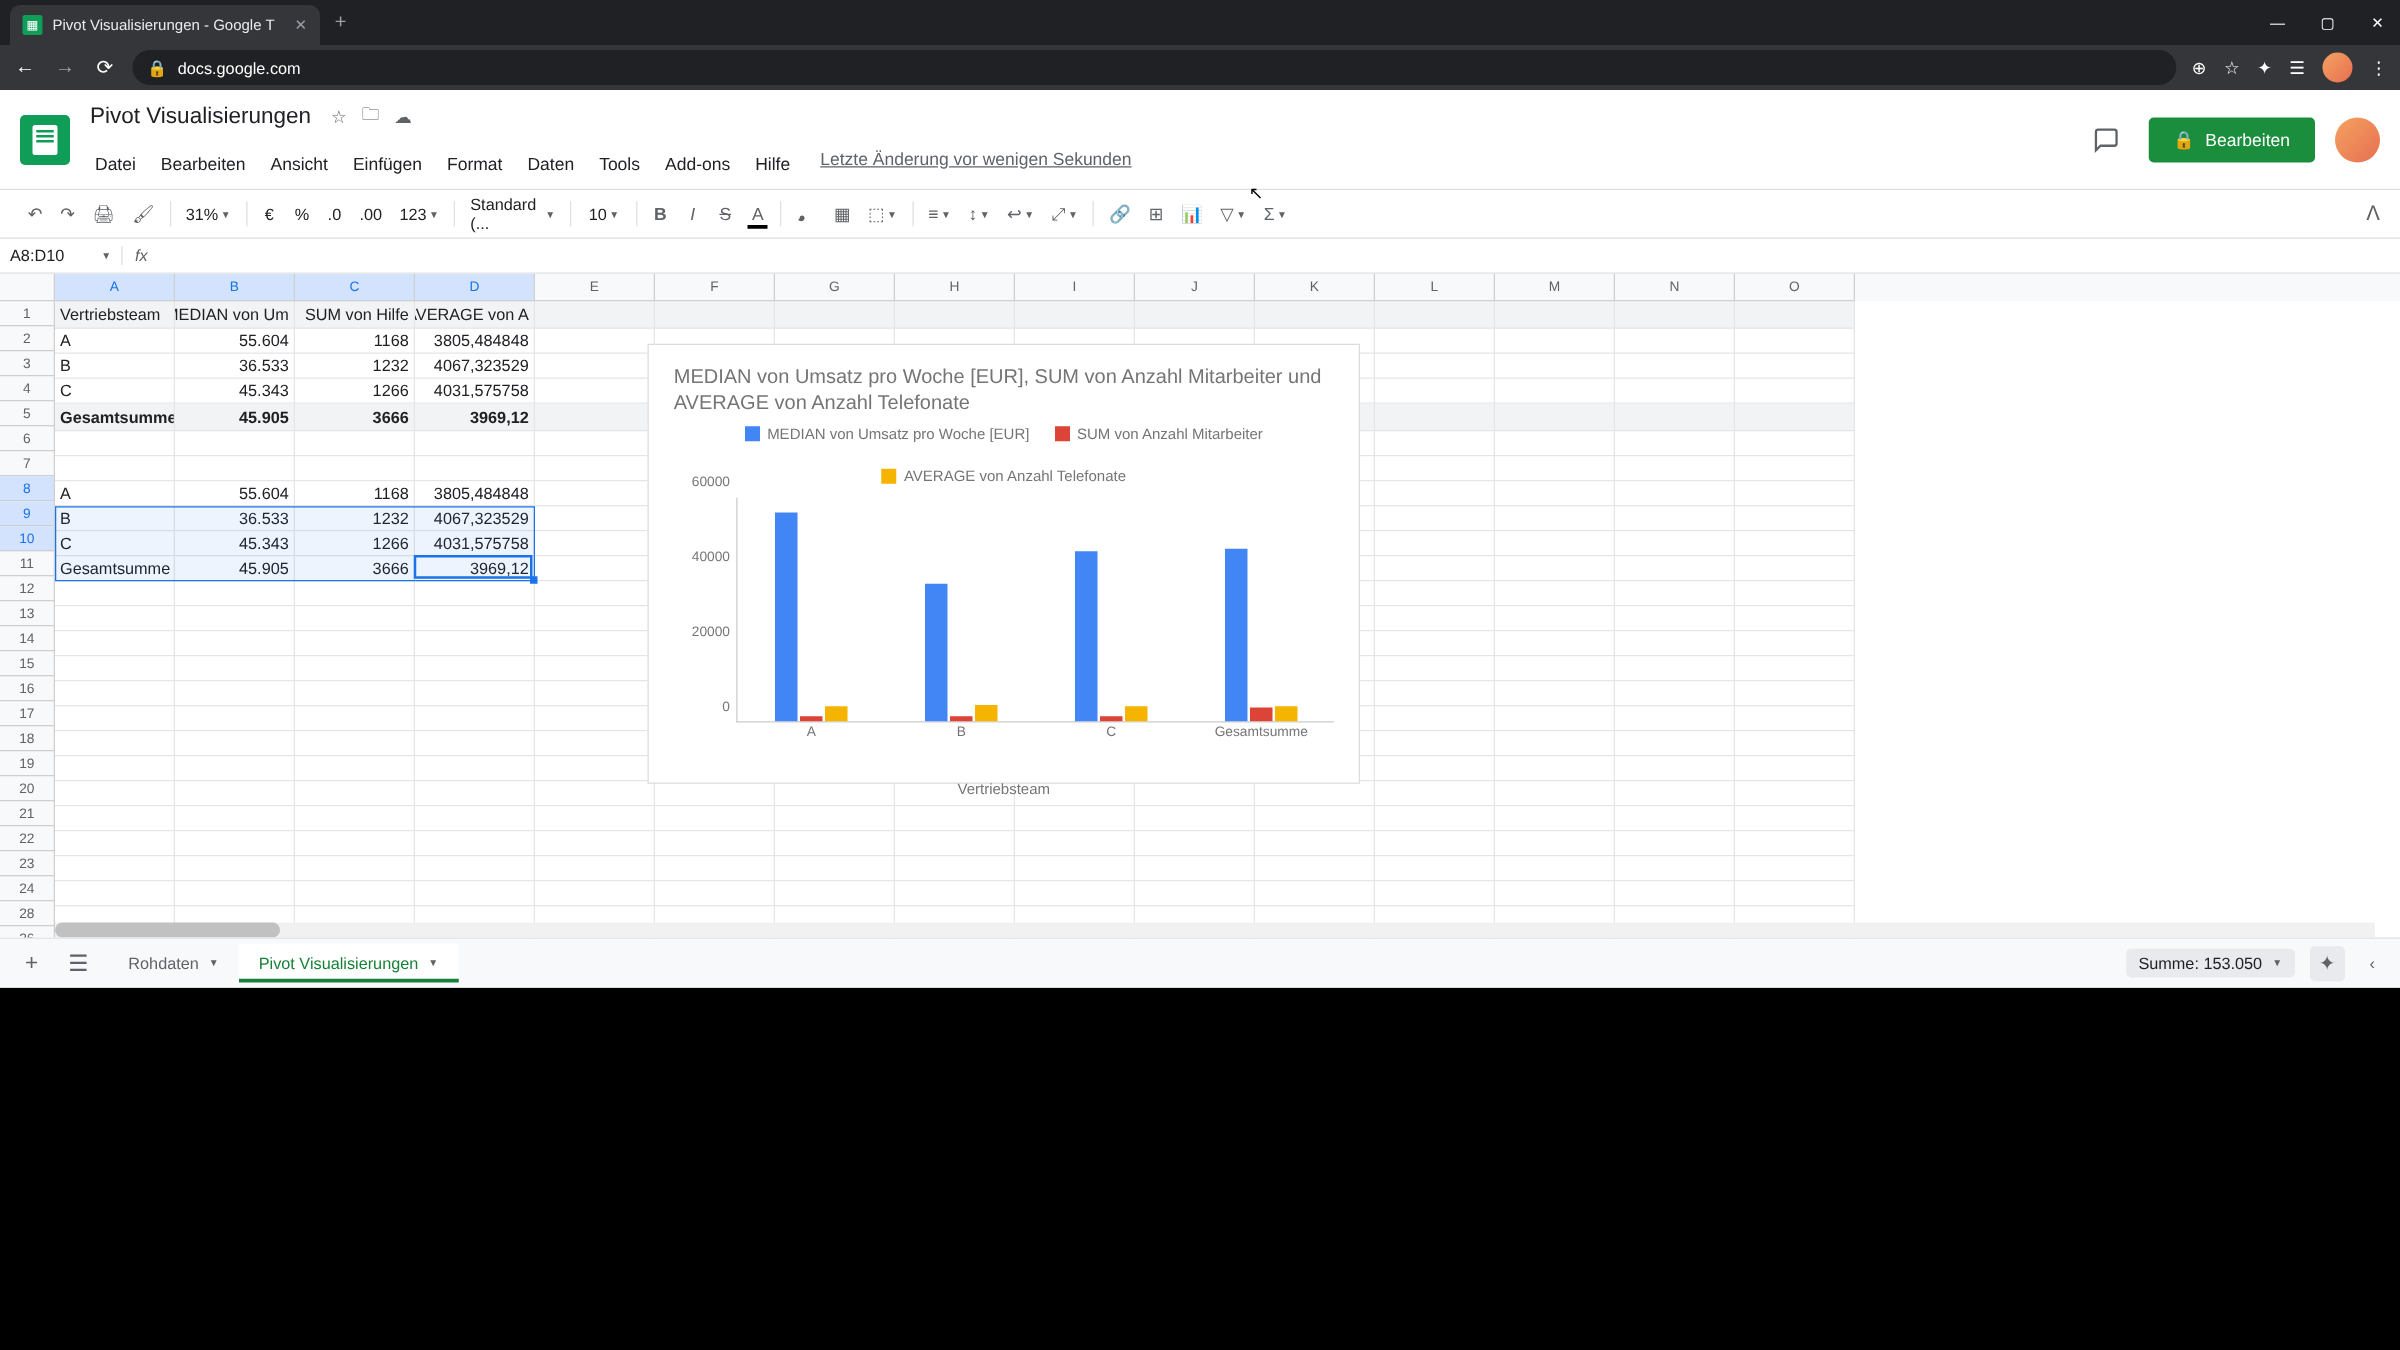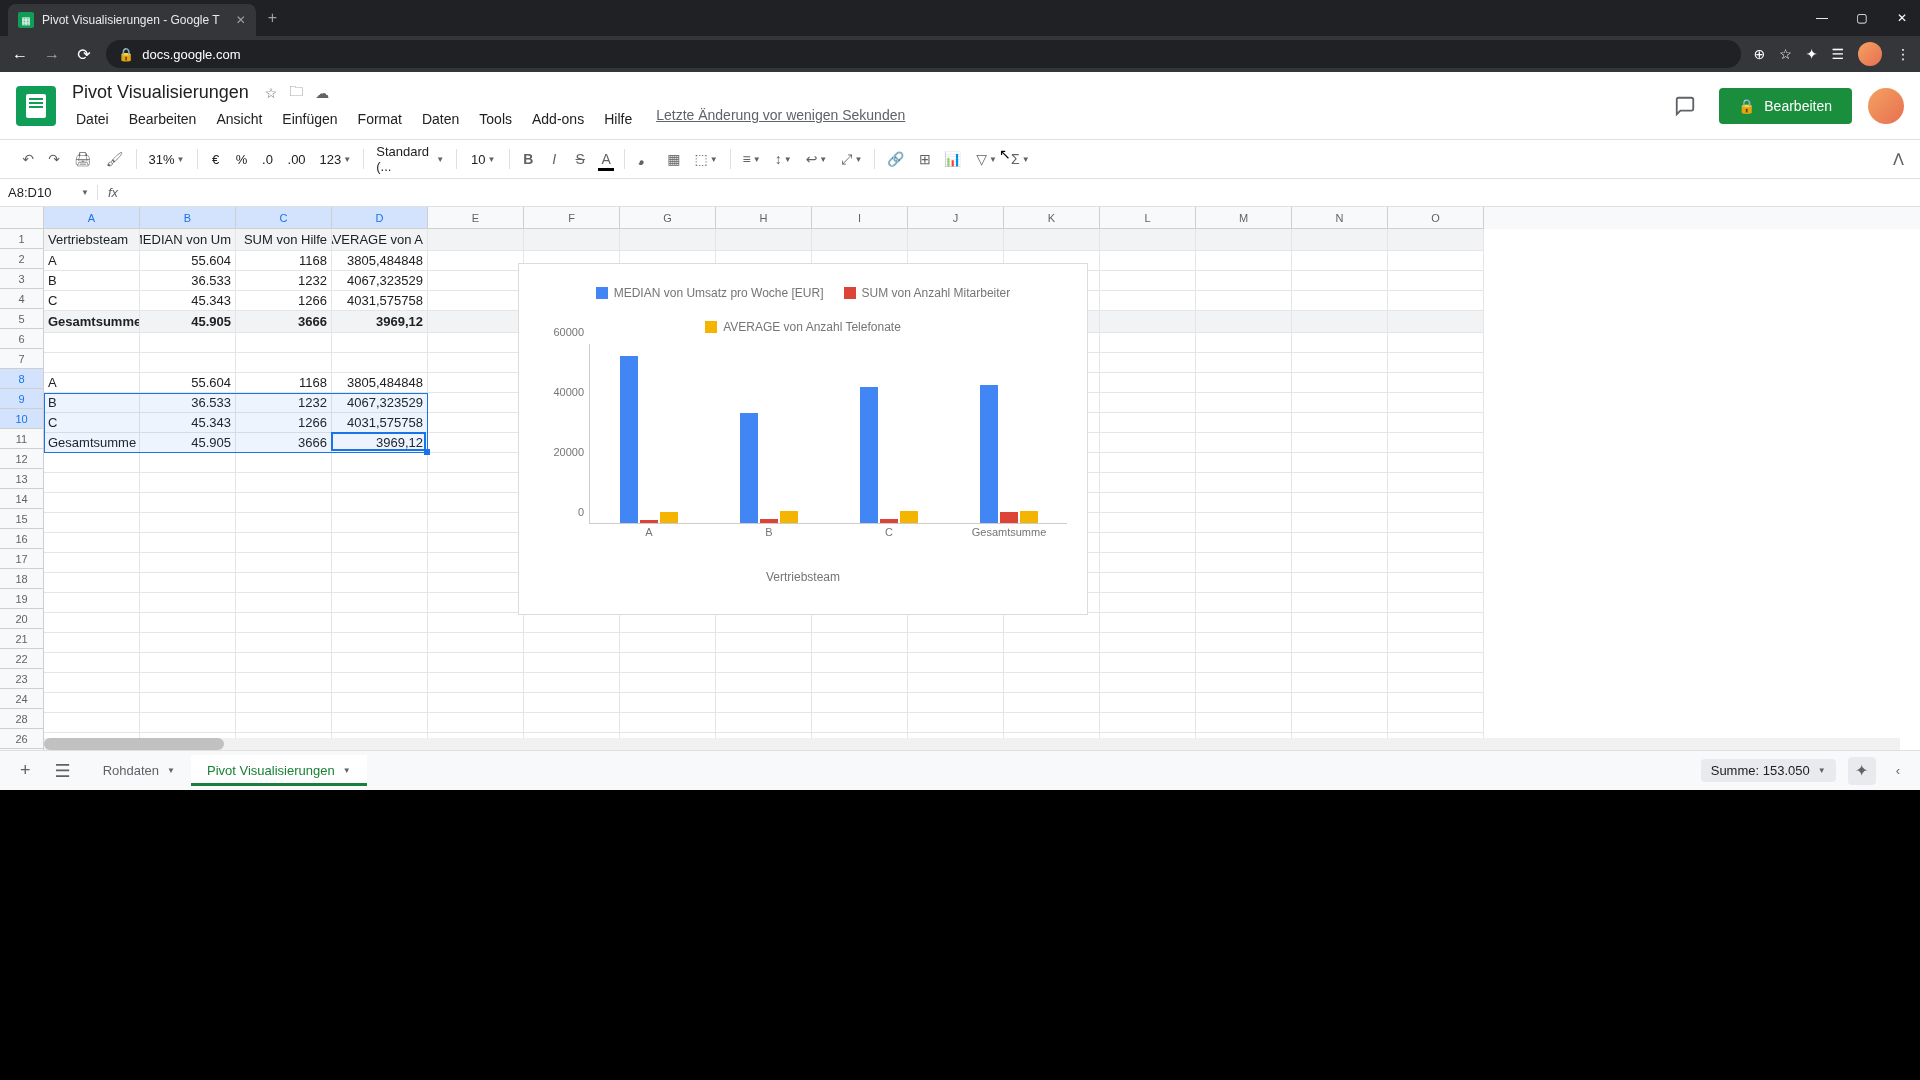--- a/index.html
+++ b/index.html
@@ -27,21 +27,21 @@
 
 .sheets { flex: 1; background: #fff; display: flex; flex-direction: column; }
 .doc-header { display: flex; align-items: center; padding: 8px 16px; gap: 12px; }
 .sheets-logo { width: 40px; height: 40px; background: #0f9d58; border-radius: 4px; display: flex; align-items: center; justify-content: center; position: relative; }
 .sheets-logo::after { content: ""; position: absolute; width: 20px; height: 24px; background: #fff; border-radius: 2px; }
 .sheets-logo::before { content: ""; position: absolute; width: 14px; height: 2px; background: #0f9d58; z-index: 1; box-shadow: 0 4px 0 #0f9d58, 0 8px 0 #0f9d58; top: 12px; }
 .doc-info { flex: 1; }
 .doc-title-row { display: flex; align-items: center; gap: 12px; }
 .doc-title { font-size: 18px; color: #202124; padding: 2px 4px; }
 .doc-icon { color: #5f6368; font-size: 14px; cursor: pointer; }
-.menu-bar { display: flex; gap: 4px; margin-top: 2px; }
+.menu-bar { display: flex; gap: 4px; margin-top: 14px; }
 .menu-item { padding: 4px 8px; font-size: 14px; color: #202124; cursor: pointer; border-radius: 4px; }
 .last-edit { color: #5f6368; font-size: 14px; text-decoration: underline; margin-left: 12px; }
 .header-right { display: flex; align-items: center; gap: 16px; }
 .comment-btn { width: 36px; height: 36px; display: flex; align-items: center; justify-content: center; color: #5f6368; cursor: pointer; }
 .share-btn { background: #1a8e3c; color: #fff; padding: 10px 20px; border-radius: 4px; font-size: 14px; font-weight: 500; display: flex; align-items: center; gap: 8px; cursor: pointer; }
 .avatar-large { width: 36px; height: 36px; border-radius: 50%; background: linear-gradient(135deg,#f4a261,#e76f51); }
 
 
 .toolbar { border-top: 1px solid #e0e0e0; border-bottom: 1px solid #e0e0e0; height: 40px; display: flex; align-items: center; padding: 0 16px; gap: 2px; }
 .tb-btn { padding: 4px 6px; color: #5f6368; cursor: pointer; border-radius: 2px; font-size: 14px; display: flex; align-items: center; min-width: 24px; justify-content: center; }
@@ -751,20 +751,21 @@
             <div class="cell" style="width: 96px;"></div>
             <div class="cell" style="width: 96px;"></div>
             <div class="cell" style="width: 96px;"></div>
             <div class="cell" style="width: 96px;"></div>
           </div>
           <div class="selection" style="left: 0px; top: 164px; width: 384px; height: 60px;">
             <div class="sel-handle"></div>
           </div>
           <div class="active-cell" style="left: 287px; top: 203px; width: 95px; height: 19px;"></div>
           <div class="chart-box">
+            <div class="chart-title">MEDIAN von Umsatz pro Woche [EUR], SUM von Anzahl Mitarbeiter und AVERAGE von Anzahl Telefonate</div>
             <div class="chart-legend">
               <div class="leg-item">
                 <span class="leg-sw" style="background:#4285f4"></span>
                 <span>MEDIAN von Umsatz pro Woche [EUR]</span>
               </div>
               <div class="leg-item">
                 <span class="leg-sw" style="background:#db4437"></span>
                 <span>SUM von Anzahl Mitarbeiter</span>
               </div>
               <div class="leg-item">

